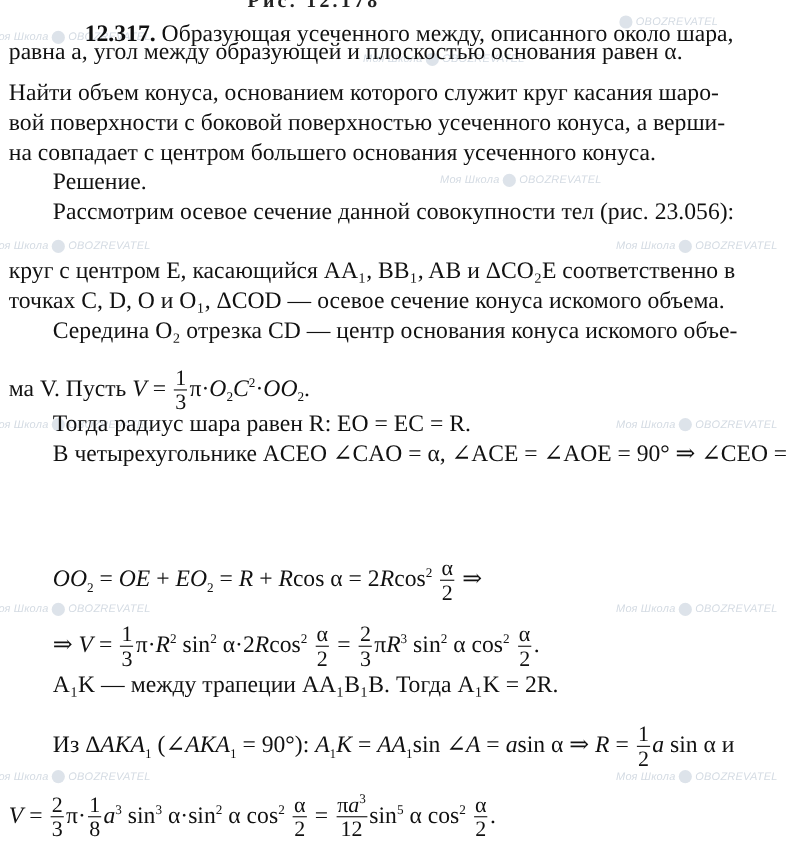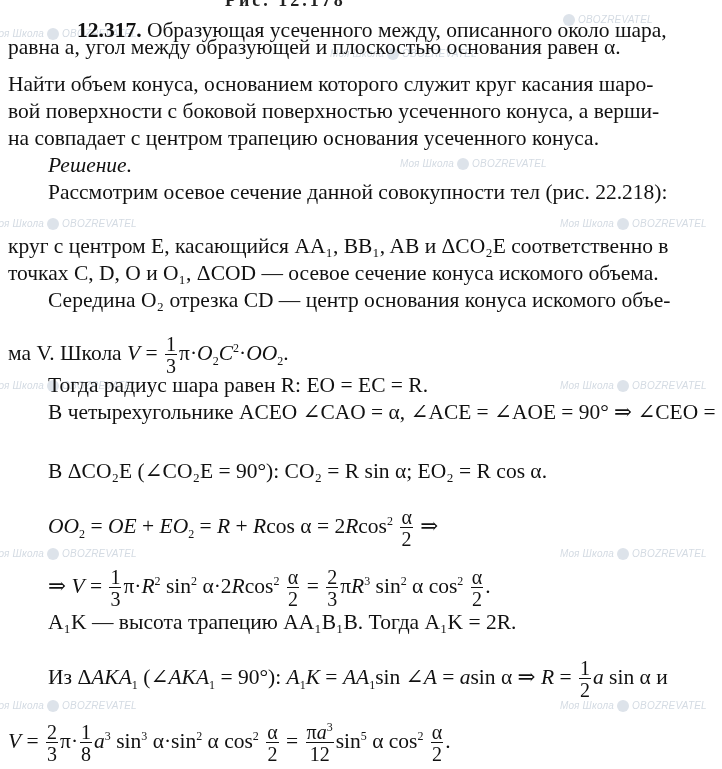--- a/index.html
+++ b/index.html
@@ -15,21 +15,21 @@
   .ind{left:48px;}
   .noind{left:8px;}
   i.m{font-style:italic;}
   sub{font-size:12px;vertical-align:-5px;line-height:0;}
   sup{font-size:12px;vertical-align:8px;line-height:0;}
   .frac{display:inline-block;vertical-align:middle;text-align:center;line-height:1;margin:0 2px;}
   .frac .n{display:block;font-size:20px;padding:0 1px;border-bottom:1px solid #111;}
   .frac .d{display:block;font-size:20px;padding-top:1px;}
   .cap{position:absolute;left:225px;top:-10px;font-size:18px;font-weight:bold;letter-spacing:3px;color:#222;}
   .num{font-weight:bold;margin-left:29px;}
-  .sol{font-style:italic;}
+  .sol{}
 </style>
 </head>
 <body>
 
 <div class="page">
 
   <div class="wm" style="left:-10px;top:28px"><span>Моя Школа</span><span class="circ"></span><span>OBOZREVATEL</span></div>
   <div class="wm" style="left:560px;top:14px"><span class="circ"></span><span>OBOZREVATEL</span></div>
   <div class="wm" style="left:330px;top:48px"><span>Моя Школа</span><span class="circ"></span><span>OBOZREVATEL</span></div>
   <div class="wm" style="left:400px;top:158px"><span>Моя Школа</span><span class="circ"></span><span>OBOZREVATEL</span></div>
@@ -41,46 +41,45 @@
   <div class="wm" style="left:560px;top:548px"><span>Моя Школа</span><span class="circ"></span><span>OBOZREVATEL</span></div>
   <div class="wm" style="left:-10px;top:700px"><span>Моя Школа</span><span class="circ"></span><span>OBOZREVATEL</span></div>
   <div class="wm" style="left:560px;top:700px"><span>Моя Школа</span><span class="circ"></span><span>OBOZREVATEL</span></div>
 
   <div class="cap">Рис. 12.178</div>
 
   <div class="line ind" style="top:18px"><span class="num">12.317.</span> <span>Образующая усеченного между, описанного около шара,</span></div>
   <div class="line noind" style="top:35px">равна a, угол между образующей и плоскостью основания равен α.</div>
   <div class="line noind" style="top:99px">вой поверхности с боковой поверхностью усеченного конуса, а верши-</div>
   <div class="line noind" style="top:72px">Найти объем конуса, основанием которого служит круг касания шаро-</div>
-  <div class="line noind" style="top:126px">на совпадает с центром трапецию основания усеченного конуса.</div>
+  <div class="line noind" style="top:126px">на совпадает с центром большего основания усеченного конуса.</div>
 
   <div class="line ind sol" style="top:153px">Решение.</div>
 
-  <div class="line ind" style="top:180px">Рассмотрим осевое сечение данной совокупности тел (рис. 22.218):</div>
+  <div class="line ind" style="top:180px">Рассмотрим осевое сечение данной совокупности тел (рис. 23.056):</div>
   <div class="line noind" style="top:234px">круг с центром E, касающийся AA₁, BB₁, AB и ΔCO₂E соответственно в</div>
   <div class="line ind" style="top:288px">Середина O₂ отрезка CD — центр основания конуса искомого объе-</div>
 
   <div class="line noind" style="top:261px">точках C, D, O и O₁, ΔCOD — осевое сечение конуса искомого объема.</div>
   <div class="line noind" style="top:334px">
-    <span>ма V. Школа</span>
+    <span>ма V. Пусть</span>
     <i class="m">V</i> = <span class="frac"><span class="n">1</span><span class="d">3</span></span>π·<i class="m">O</i><sub>2</sub><i class="m">C</i><sup>2</sup>·<i class="m">OO</i><sub>2</sub>.
   </div>
 
   <div class="line ind" style="top:373px">Тогда радиус шара равен R: EO = EC = R.</div>
   <div class="line ind" style="top: 400px; transform: scaleX(0.996);">В четырехугольнике ACEO ∠CAO = α, ∠ACE = ∠AOE = 90° ⇒ ∠CEO =</div>
-  <div class="line ind" style="top:459px">В ΔCO₂E (∠CO₂E = 90°): CO₂ = R sin α; EO₂ = R cos α.</div>
 
   <div class="line ind" style="top:507px">
     <i class="m">OO</i><sub>2</sub> = <i class="m">OE</i> + <i class="m">EO</i><sub>2</sub> = <i class="m">R</i> + <i class="m">R</i>cos α = 2<i class="m">R</i>cos<sup>2</sup> <span class="frac"><span class="n">α</span><span class="d">2</span></span> ⇒
   </div>
   <div class="line ind" style="top:567px">
     ⇒ <i class="m">V</i> = <span class="frac"><span class="n">1</span><span class="d">3</span></span>π·<i class="m">R</i><sup>2</sup> sin<sup>2</sup> α·2<i class="m">R</i>cos<sup>2</sup> <span class="frac"><span class="n">α</span><span class="d">2</span></span> = <span class="frac"><span class="n">2</span><span class="d">3</span></span>π<i class="m">R</i><sup>3</sup> sin<sup>2</sup> α cos<sup>2</sup> <span class="frac"><span class="n">α</span><span class="d">2</span></span>.
   </div>
 
-  <div class="line ind" style="top:610px">A₁K — высота трапецию AA₁B₁B. Тогда A₁K = 2R.</div>
+  <div class="line ind" style="top:610px">A₁K — между трапеции AA₁B₁B. Тогда A₁K = 2R.</div>
   <div class="line ind" style="top:658px">
     Из Δ<i class="m">AKA</i><sub>1</sub> (∠<i class="m">AKA</i><sub>1</sub> = 90°): <i class="m">A</i><sub>1</sub><i class="m">K</i> = <i class="m">AA</i><sub>1</sub>sin ∠<i class="m">A</i> = <i class="m">a</i>sin α ⇒ <i class="m">R</i> = <span class="frac"><span class="n">1</span><span class="d">2</span></span><i class="m">a</i> sin α и
   </div>
   <div class="line noind" style="top:722px">
     <i class="m">V</i> = <span class="frac"><span class="n">2</span><span class="d">3</span></span>π·<span class="frac"><span class="n">1</span><span class="d">8</span></span><i class="m">a</i><sup>3</sup> sin<sup>3</sup> α·sin<sup>2</sup> α cos<sup>2</sup> <span class="frac"><span class="n">α</span><span class="d">2</span></span> = <span class="frac"><span class="n">π<i>a</i><sup>3</sup></span><span class="d">12</span></span>sin<sup>5</sup> α cos<sup>2</sup> <span class="frac"><span class="n">α</span><span class="d">2</span></span>.
   </div>
 
 </div>
 
 </body></html>

